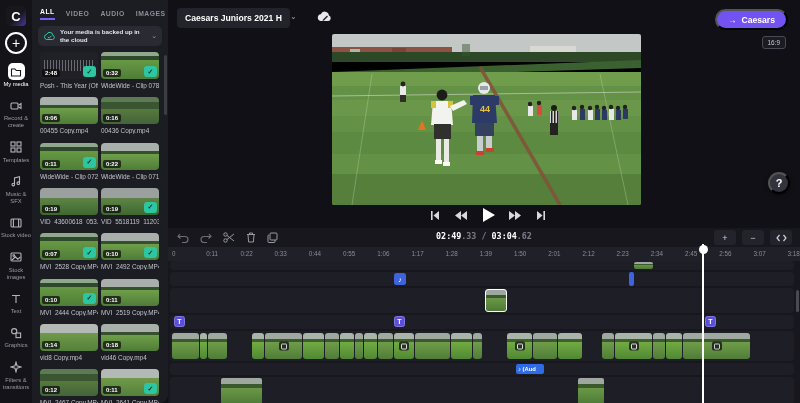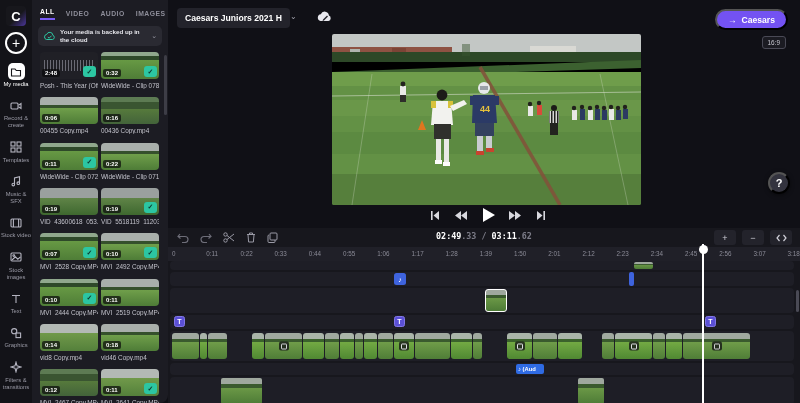--- a/index.html
+++ b/index.html
@@ -479,21 +479,21 @@
           </svg>
       </button>
       <button class="toolbtn">
         <svg width="11" height="11" viewBox="0 0 11 11">
             <rect x="3" y="1" width="7" height="7" rx="1" fill="none" stroke="#9a9aa6" stroke-width="1"></rect>
             <path d="M8 8 v1.5 a1 1 0 0 1 -1 1 H2 a1 1 0 0 1 -1 -1 V4 a1 1 0 0 1 1 -1" fill="none" stroke="#9a9aa6" stroke-width="1"></path>
           </svg>
       </button>
     </div>
     <div id="timecode">
-      <span class="bright">02:49</span><span class="dim">.33</span><span class="dim"> / </span><span class="bright">03:11</span><span class="dim">.62</span>
+      <span class="bright">02:49</span><span class="dim">.33</span><span class="dim"> / </span><span class="bright">03:04</span><span class="dim">.62</span>
     </div>
     <div id="tl-zoom">
       <button class="zbtn">+</button>
       <button class="zbtn">−</button>
       <button class="zbtn">
         <svg width="11" height="8" viewBox="0 0 11 8">
             <path d="M3.5 1 L1 4 l2.5 3 M7.5 1 L10 4 l-2.5 3" fill="none" stroke="#cfcfd8" stroke-width="1.2"></path>
           </svg>
       </button>
     </div>

